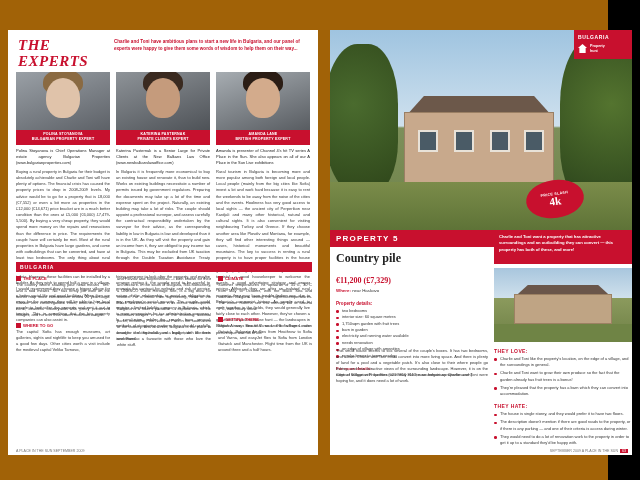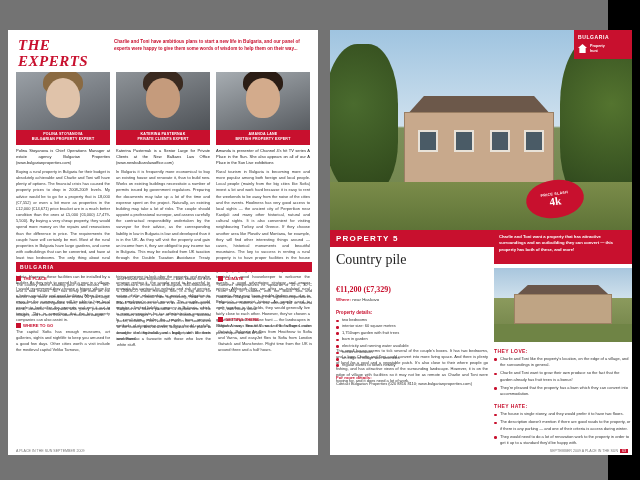--- a/index.html
+++ b/index.html
@@ -6,21 +6,21 @@
   html, body {
     margin: 0; padding: 0;
     width: 640px; height: 480px;
     background: #000;
     font-family: "Liberation Sans", sans-serif;
     overflow: hidden;
   }
   .spread {
     position: relative;
     width: 608px; height: 480px;
-    background: #737373;
+    background: #a16207;
   }
 
   
   .page-left {
     position: absolute;
     left: 8px; top: 30px;
     width: 310px; height: 425px;
     background: #ffffff;
     padding: 6px 8px 4px 8px;
     overflow: hidden;
@@ -292,31 +292,31 @@
     align-items: center;
     padding-left: 6px;
   }
   .prop-left {
     position: absolute;
     left: 6px; top: 222px;
     width: 152px;
   }
   .prop-title {
     font-family: "Liberation Serif", serif;
-    font-size: 14px;
-    font-weight: normal;
+    font-size: 12px;
+    font-weight: bold;
     color: #222;
     line-height: 1.1;
   }
   .prop-price {
     font-family: "Liberation Serif", serif;
     font-size: 8px;
     font-weight: bold;
     color: #c8102e;
-    margin-top: 18px;
+    margin-top: 11px;
   }
   .prop-where {
     font-size: 4.4px;
     color: #333;
     margin-top: 3px;
     line-height: 1.5;
   }
   .prop-where b { color: #c8102e; }
   .prop-sub {
     font-size: 4.6px;

